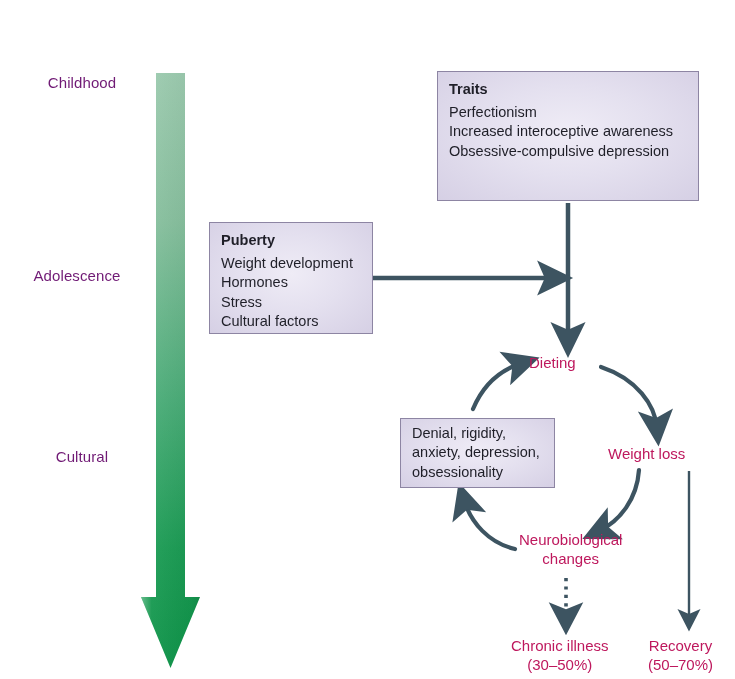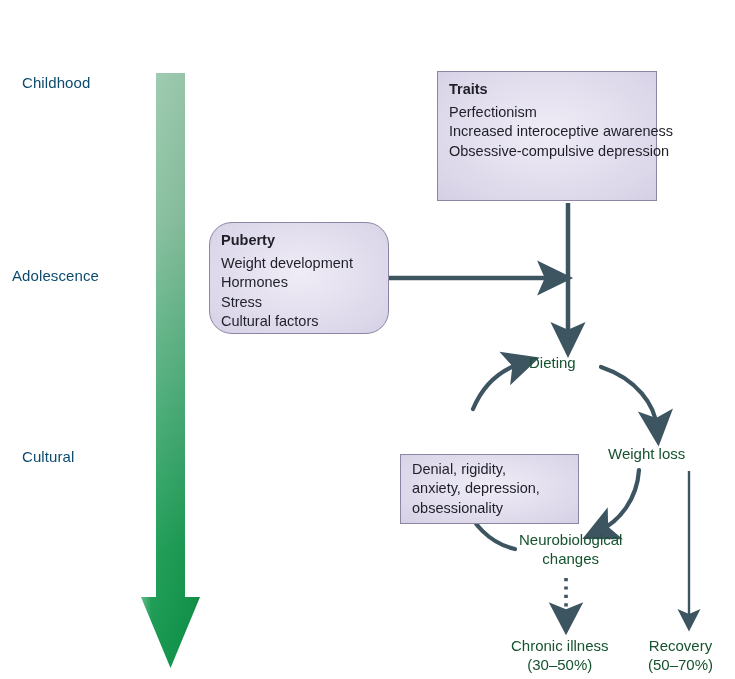--- a/index.html
+++ b/index.html
@@ -24,23 +24,23 @@
   .svg-layer {
     position: absolute;
     left: 0; top: 0;
     width: 735px;
     height: 679px;
   }
   
   .tl-label {
     position: absolute;
     font-size: 15px;
-    color: #0c4a6e;
+    color: #701a75;
     white-space: nowrap;
-    text-align: left;
+    text-align: center;
     letter-spacing: 0.1px;
   }
   
   .box {
     position: absolute;
     box-sizing: border-box;
     border: 1px solid #8d85a3;
     background:
       radial-gradient(ellipse 72% 78% at 50% 46%, #efecf6 0%, #e4e0ef 45%, #d5cfe4 100%);
     color: #1f1f28;
@@ -48,31 +48,31 @@
     line-height: 19.5px;
     padding: 8px 10px 8px 11px;
   }
   .box .box-title {
     font-weight: bold;
     display: block;
     margin-bottom: 3px;
   }
   .box .box-line { display: block; white-space: nowrap; }
 
-  #box-traits { left: 437px; top: 71px; width: 220px; height: 130px; }
-  #box-puberty { left: 209px; top: 222px; width: 180px; height: 112px; border-radius: 23px; }
-  #box-denial  { left: 400px; top: 418px; width: 179px; height: 70px;
-                 display: flex; align-items: center; margin-top: 36px; }
+  #box-traits { left: 437px; top: 71px; width: 262px; height: 130px; }
+  #box-puberty { left: 209px; top: 222px; width: 164px; height: 112px; }
+  #box-denial  { left: 400px; top: 418px; width: 155px; height: 70px;
+                 display: flex; align-items: center; }
   #box-denial .inner { display: block; }
 
   
   .node-label {
     position: absolute;
     font-size: 15px;
-    color: #14532d;
+    color: #be185d;
     white-space: nowrap;
     text-align: center;
     line-height: 19px;
   }
   #lbl-dieting { left: 529px; top: 353px; }
   #lbl-weightloss { left: 608px; top: 444px; }
   #lbl-neuro { left: 519px; top: 530px; }
   #lbl-chronic { left: 511px; top: 636px; text-align: center; }
   #lbl-recovery { left: 648px; top: 636px; text-align: center; }
 </style>

